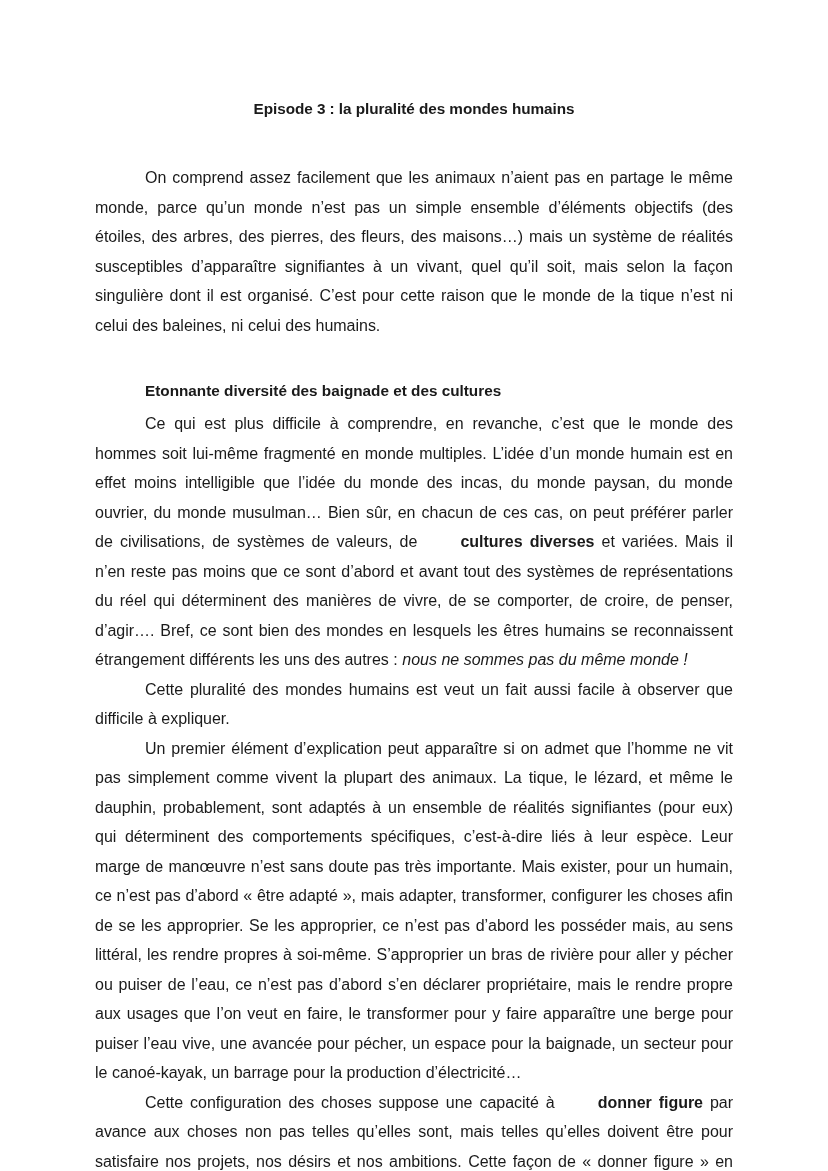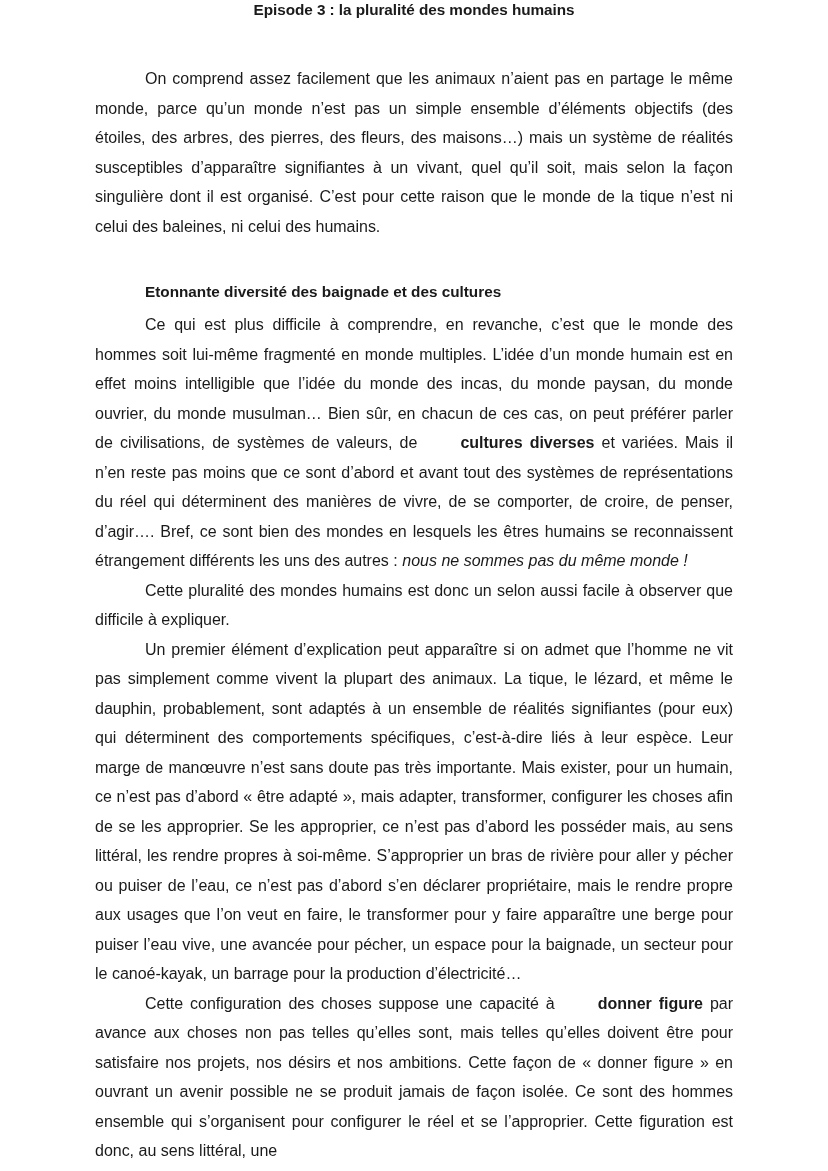--- a/index.html
+++ b/index.html
@@ -25,20 +25,21 @@
     left: 95px;
     top: 0;
     width: 638px;
   }
   .doc-title {
     text-align: center;
     font-weight: bold;
     font-size: 15.3px;
     line-height: 20px;
     margin: 0;
+    padding-top: 99px;
     letter-spacing: -0.05px;
   }
   .section-heading {
     font-weight: bold;
     font-size: 15.3px;
     line-height: 22px;
     margin: 0;
     padding-top: 0;
     text-indent: 50px;
   }
@@ -71,20 +72,20 @@
     <p class="body-par">On comprend assez facilement que les animaux n’aient pas en partage le même monde, parce qu’un monde n’est pas un simple ensemble d’éléments objectifs (des étoiles, des arbres, des pierres, des fleurs, des maisons…) mais un système de réalités susceptibles d’apparaître signifiantes à un vivant, quel qu’il soit, mais selon la façon singulière dont il est organisé. C’est pour cette raison que le monde de la tique n’est ni celui des baleines, ni celui des humains.</p>
 
     <div class="sp-par1-to-head"></div>
 
     <h2 class="section-heading">Etonnante diversité des baignade et des cultures</h2>
 
     <div class="sp-head-to-par"></div>
 
     <p class="body-par"><span>Ce qui est plus difficile à comprendre, en revanche, c’est que le monde des hommes soit lui-même fragmenté en monde multiples. L’idée d’un monde humain est en effet moins intelligible que l’idée du monde des incas, du monde paysan, du monde ouvrier, du monde musulman… Bien sûr, en chacun de ces cas, on peut préférer parler de civilisations, de systèmes de valeurs, de </span><b>cultures diverses</b><span> et variées. Mais il n’en reste pas moins que ce sont d’abord et avant tout des systèmes de représentations du réel qui déterminent des manières de vivre, de se comporter, de croire, de penser, d’agir…. Bref, ce sont bien des mondes en lesquels les êtres humains se reconnaissent étrangement différents les uns des autres : </span><i>nous ne sommes pas du même monde !</i></p>
 
-    <p class="body-par">Cette pluralité des mondes humains est donc un selon aussi facile à observer que difficile à expliquer.</p>
+    <p class="body-par">Cette pluralité des mondes humains est veut un fait aussi facile à observer que difficile à expliquer.</p>
 
     <p class="body-par">Un premier élément d’explication peut apparaître si on admet que l’homme ne vit pas simplement comme vivent la plupart des animaux. La tique, le lézard, et même le dauphin, probablement, sont adaptés à un ensemble de réalités signifiantes (pour eux) qui déterminent des comportements spécifiques, c’est-à-dire liés à leur espèce. Leur marge de manœuvre n’est sans doute pas très importante. Mais exister, pour un humain, ce n’est pas d’abord « être adapté », mais adapter, transformer, configurer les choses afin de se les approprier. Se les approprier, ce n’est pas d’abord les posséder mais, au sens littéral, les rendre propres à soi-même. S’approprier un bras de rivière pour aller y  pécher ou puiser de l’eau, ce n’est pas d’abord s’en déclarer propriétaire, mais le rendre propre aux usages que l’on veut en faire, le transformer pour y faire apparaître une berge pour puiser l’eau vive, une avancée pour pécher, un espace pour la baignade, un secteur pour le canoé-kayak, un barrage pour la production d’électricité…</p>
 
     <p class="body-par"><span>Cette configuration des choses suppose une capacité à </span><b>donner figure</b><span> par avance aux choses non pas telles qu’elles sont, mais telles qu’elles doivent être pour satisfaire nos projets, nos désirs et nos ambitions. Cette façon de « donner figure » en ouvrant un avenir possible ne se produit jamais de façon isolée. Ce sont des hommes ensemble qui s’organisent pour configurer le réel et se l’approprier. Cette figuration est donc, au sens littéral, une </span></p>
 
   </div>
 </div>
 
 </body></html>

